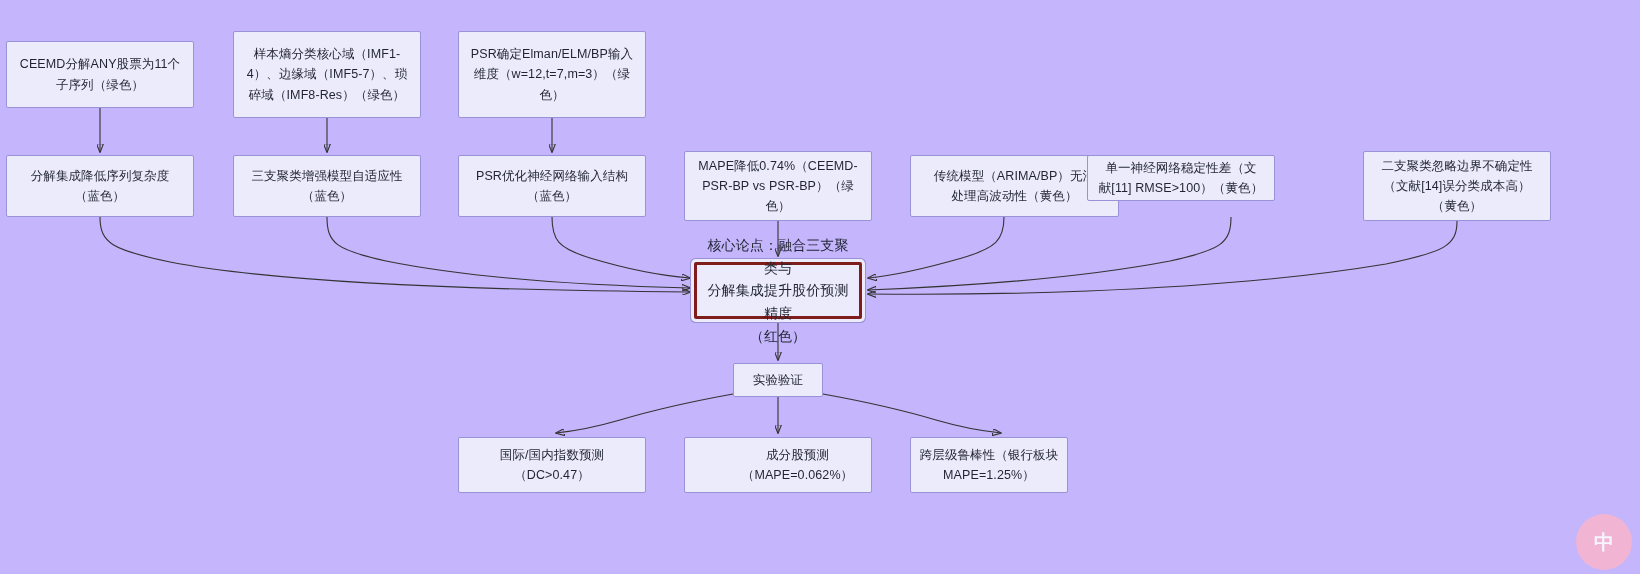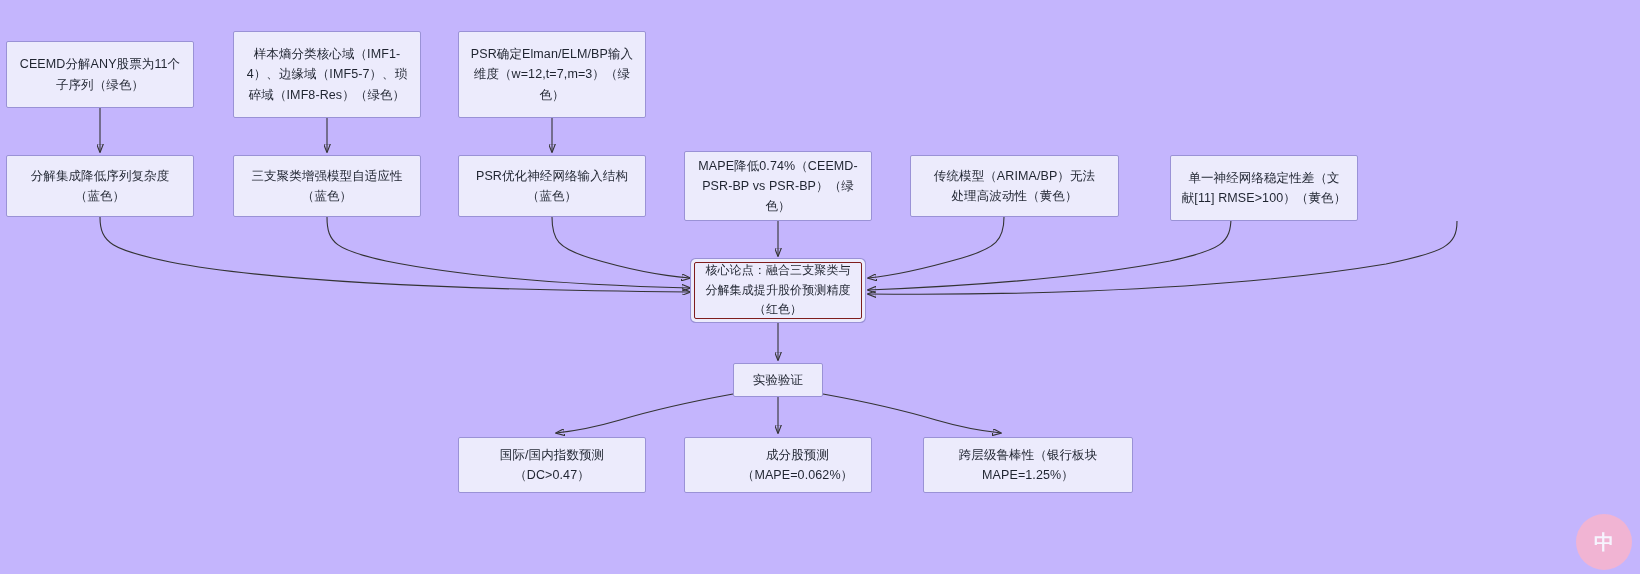--- a/index.html
+++ b/index.html
@@ -26,23 +26,23 @@
     justify-content: center;
     text-align: center;
     color: #1f2430;
     font-size: 12.5px;
     line-height: 1.62;
     padding: 4px 8px;
     letter-spacing: 0.1px;
     white-space: pre-line;
   }
   .node.core {
-    border: 1px solid #7f1d1d;
+    border: 3px solid #7f1d1d;
     box-shadow: 0 0 0 3px #ECEBFC, 0 0 0 4px #9A92D6;
-    font-size: 12px;
+    font-size: 14px;
   }
   svg.edges {
     position: absolute;
     left: 0;
     top: 0;
     width: 1640px;
     height: 574px;
     overflow: visible;
     pointer-events: none;
   }
@@ -123,36 +123,39 @@
   <div class="node" style="left:458px; top:155px; width:188px; height:62px;">PSR优化神经网络输入结构
 （蓝色）</div>
 
   <div class="node" style="left:684px; top:151px; width:188px; height:70px;">MAPE降低0.74%（CEEMD-
 PSR-BP vs PSR-BP）（绿
 色）</div>
 
   <div class="node" style="left:910px; top:155px; width:209px; height:62px;">传统模型（ARIMA/BP）无法
 处理高波动性（黄色）</div>
 
-  <div class="node" style="left:1170px; top:155px; width:188px; height:66px;">单一神经网络稳定性差（文
+  <div class="node" style="left:1087px; top:155px; width:188px; height:46px;">单一神经网络稳定性差（文
 献[11] RMSE&gt;100）（黄色）</div>
 
+  <div class="node" style="left:1363px; top:151px; width:188px; height:70px;">二支聚类忽略边界不确定性
+（文献[14]误分类成本高）
+（黄色）</div>
 
   <div class="node core" style="left:694px; top:262px; width:168px; height:57px;">核心论点：融合三支聚类与
 分解集成提升股价预测精度
 （红色）</div>
 
   <div class="node" style="left:733px; top:363px; width:90px; height:34px;">实验验证</div>
 
   <div class="node" style="left:458px; top:437px; width:188px; height:56px;">国际/国内指数预测
 （DC&gt;0.47）</div>
 
   <div class="node" style="left:684px; top:437px; width:188px; height:56px;padding-left:47px;">成分股预测
 （MAPE=0.062%）</div>
 
-  <div class="node" style="left:910px; top:437px; width:210px; height:56px;margin-left:13px;">跨层级鲁棒性（银行板块
+  <div class="node" style="left:910px; top:437px; width:158px; height:56px;">跨层级鲁棒性（银行板块
 MAPE=1.25%）</div>
 
   <div class="watermark">
     <span>中</span>
   </div>
 
 </div>
 
 </body></html>

